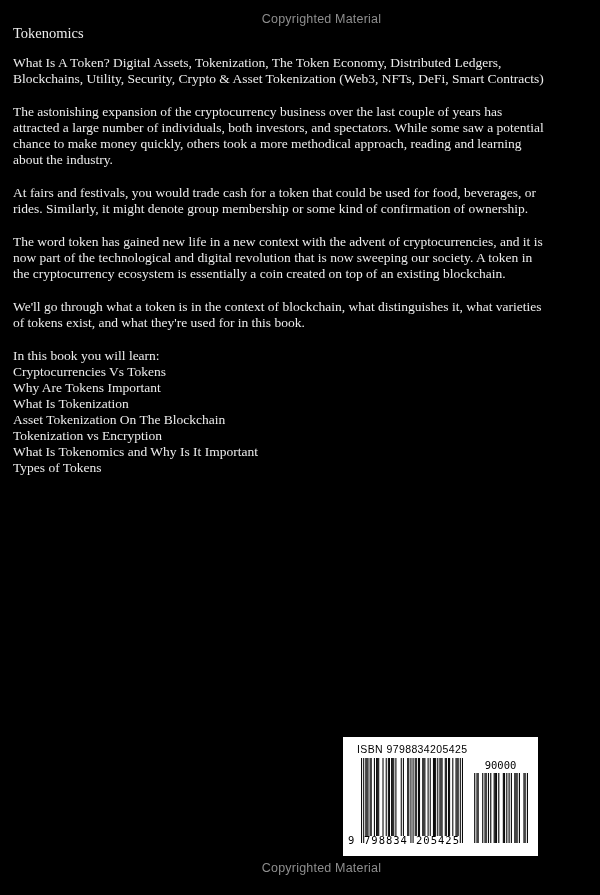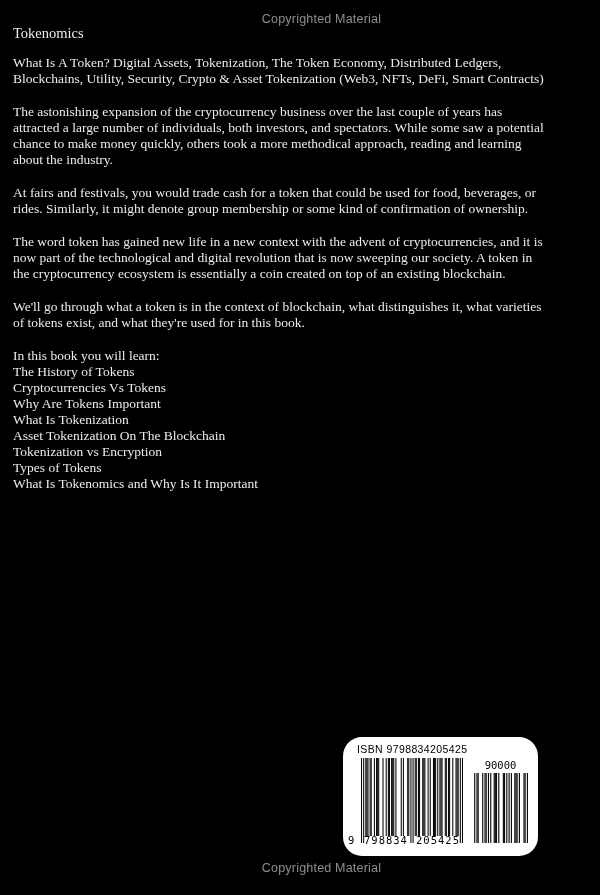--- a/index.html
+++ b/index.html
@@ -43,21 +43,20 @@
   }
   .learn-heading { max-width: 535px; }
   .learn-item { max-width: 535px; }
   .barcode-box {
     position: absolute;
     left: 343px;
     top: 737px;
     width: 195px;
     height: 119px;
     background: #ffffff;
-    border-radius: 19px;
   }
   .barcode-box svg rect { fill: #0a0a0a; }
   .isbn-label {
     position: absolute;
     left: 14px;
     top: 6px;
     color: #000;
     font-size: 10.5px;
     letter-spacing: 0.4px;
     white-space: nowrap;
@@ -108,28 +107,27 @@
   <div class="content">
     <div class="title">Tokenomics</div>
     <p class="para">What Is A Token? Digital Assets, Tokenization, The Token Economy, Distributed Ledgers, Blockchains, Utility, Security, Crypto &amp; Asset Tokenization (Web3, NFTs, DeFi, Smart Contracts)</p>
     <p class="para">The astonishing expansion of the cryptocurrency business over the last couple of years has attracted a large number of individuals, both investors, and spectators. While some saw a potential chance to make money quickly, others took a more methodical approach, reading and learning about the industry.</p>
     <p class="para">At fairs and festivals, you would trade cash for a token that could be used for food, beverages, or rides. Similarly, it might denote group membership or some kind of confirmation of ownership.</p>
     <p class="para">The word token has gained new life in a new context with the advent of cryptocurrencies, and it is now part of the technological and digital revolution that is now sweeping our society. A token in the cryptocurrency ecosystem is essentially a coin created on top of an existing blockchain.</p>
     <p class="para">We'll go through what a token is in the context of blockchain, what distinguishes it, what varieties of tokens exist, and what they're used for in this book.</p>
 
     <div class="learn">
       <div class="learn-heading">In this book you will learn:</div>
-      <div class="learn-item">The History of Tokens</div>
       <div class="learn-item">Cryptocurrencies Vs Tokens</div>
       <div class="learn-item">Why Are Tokens Important</div>
       <div class="learn-item">What Is Tokenization</div>
       <div class="learn-item">Asset Tokenization On The Blockchain</div>
       <div class="learn-item">Tokenization vs Encryption</div>
+      <div class="learn-item">What Is Tokenomics and Why Is It Important</div>
       <div class="learn-item">Types of Tokens</div>
-      <div class="learn-item">What Is Tokenomics and Why Is It Important</div>
     </div>
   </div>
 
   <div class="barcode-box">
     <div class="isbn-label">ISBN 9798834205425</div>
     <svg class="ean13" viewBox="0 0 95 85" preserveAspectRatio="none" xmlns="http://www.w3.org/2000/svg">
         <rect x="0" y="0" width="1" height="85"></rect>
         <rect x="2" y="0" width="1" height="85"></rect>
         <rect x="4" y="0" width="1" height="78"></rect>
         <rect x="5" y="0" width="1" height="78"></rect>

